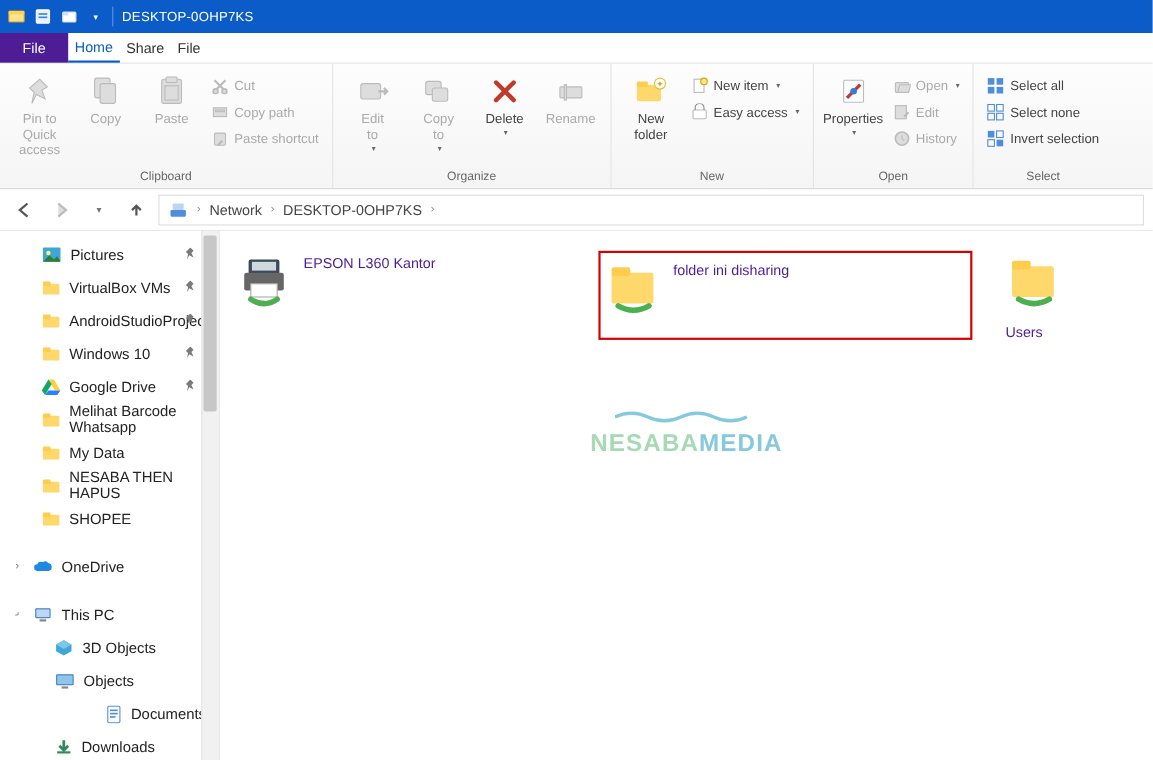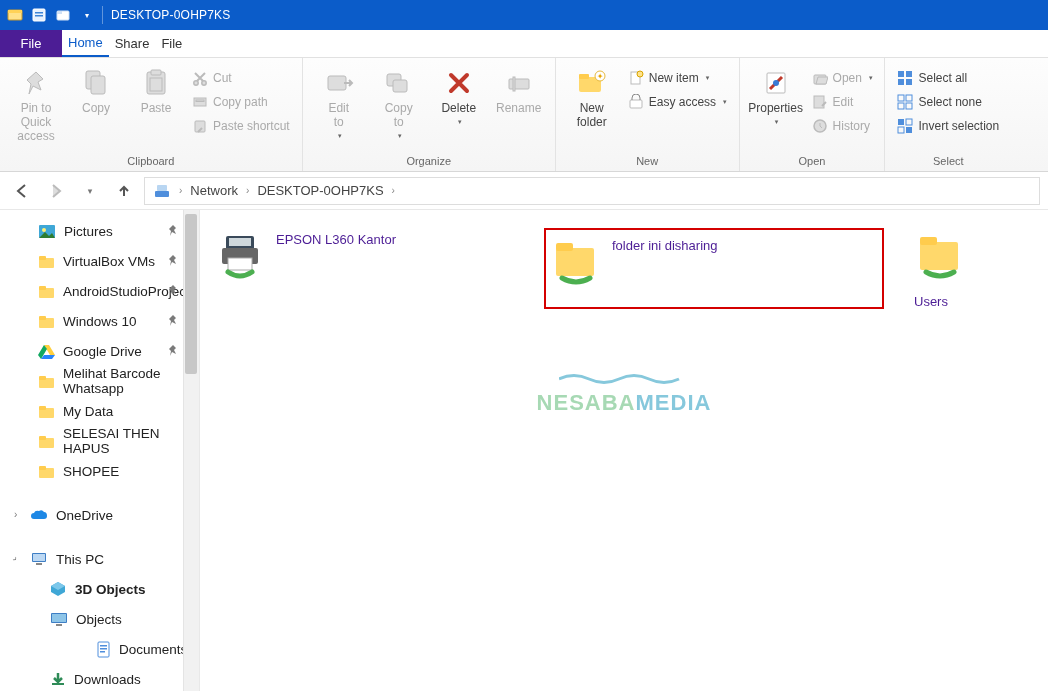--- a/index.html
+++ b/index.html
@@ -471,21 +471,21 @@
           </span>
           <span>My Data</span>
         </div>
         <div class="navitem">
           <span>
             <svg width="17" height="14">
               <rect x="1" y="4" width="15" height="10" rx="1" class="folder-y"></rect>
               <rect x="1" y="2" width="7" height="4" rx="1" class="folder-y2"></rect>
             </svg>
           </span>
-          <span>SELESAI THEN HAPUS</span>
+          <span>NESABA THEN HAPUS</span>
         </div>
         <div class="navitem">
           <span>
             <svg width="17" height="14">
               <rect x="1" y="4" width="15" height="10" rx="1" class="folder-y"></rect>
               <rect x="1" y="2" width="7" height="4" rx="1" class="folder-y2"></rect>
             </svg>
           </span>
           <span>SHOPEE</span>
         </div>
@@ -502,21 +502,21 @@
     <div class="navitem" style="padding-left:30px;font-weight:500">
       <span class="tree-caret" style="transform:rotate(45deg)">›</span>
       <svg width="18" height="16">
           <rect x="2" y="2" width="14" height="9" rx="1" fill="#3e7ec4"></rect>
           <rect x="3" y="3" width="12" height="7" fill="#bcd8f3"></rect>
           <rect x="6" y="12" width="6" height="2" fill="#888"></rect>
         </svg>
       <span>This PC</span>
     </div>
     <div id="pc-list">
-        <div class="navitem" style="padding-left: 50px; font-weight: bold;">
+        <div class="navitem" style="padding-left: 50px;">
           <span>
             <svg width="17" height="16">
               <path d="M8 1 L15 5 V11 L8 15 L1 11 V5 Z" fill="#3fa7d6"></path>
               <path d="M8 1 L15 5 L8 9 L1 5 Z" fill="#7cc7ea"></path>
             </svg>
           </span>
           <span>3D Objects</span>
         </div>
         <div class="navitem" style="padding-left: 50px;">
           <span>

